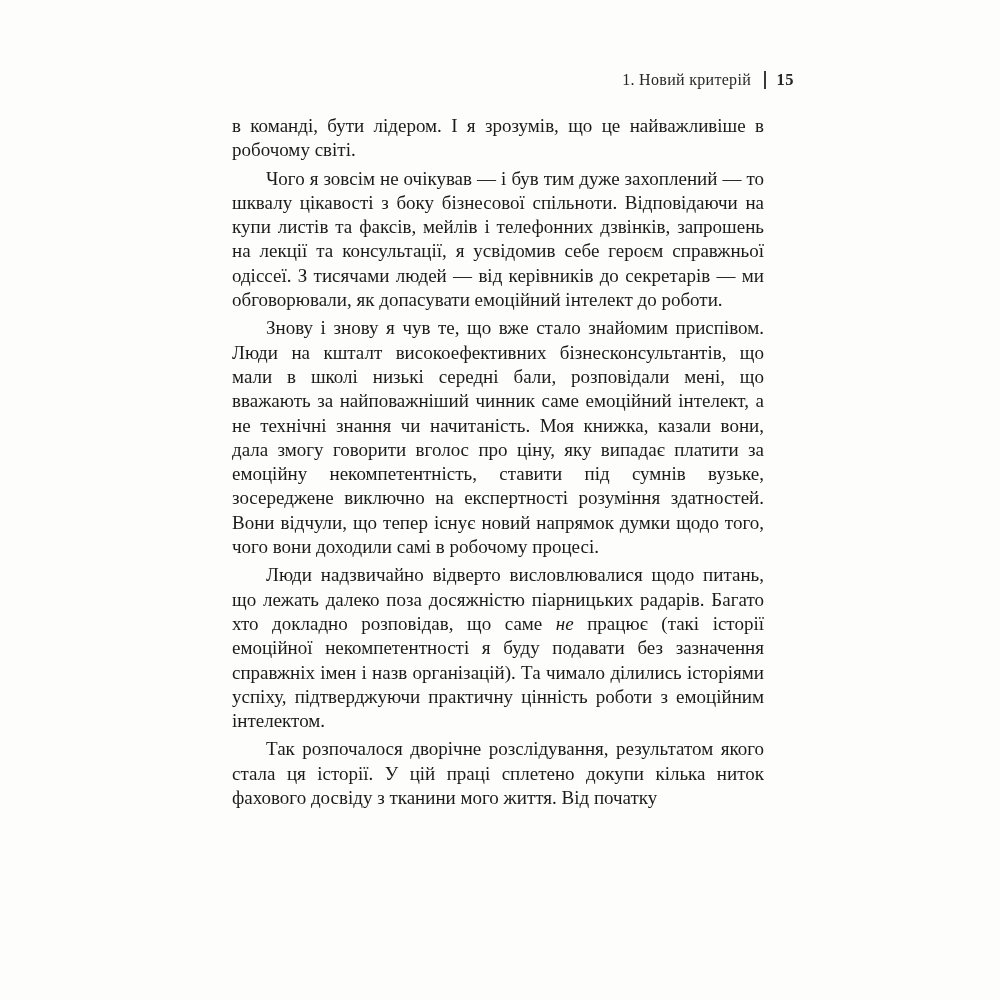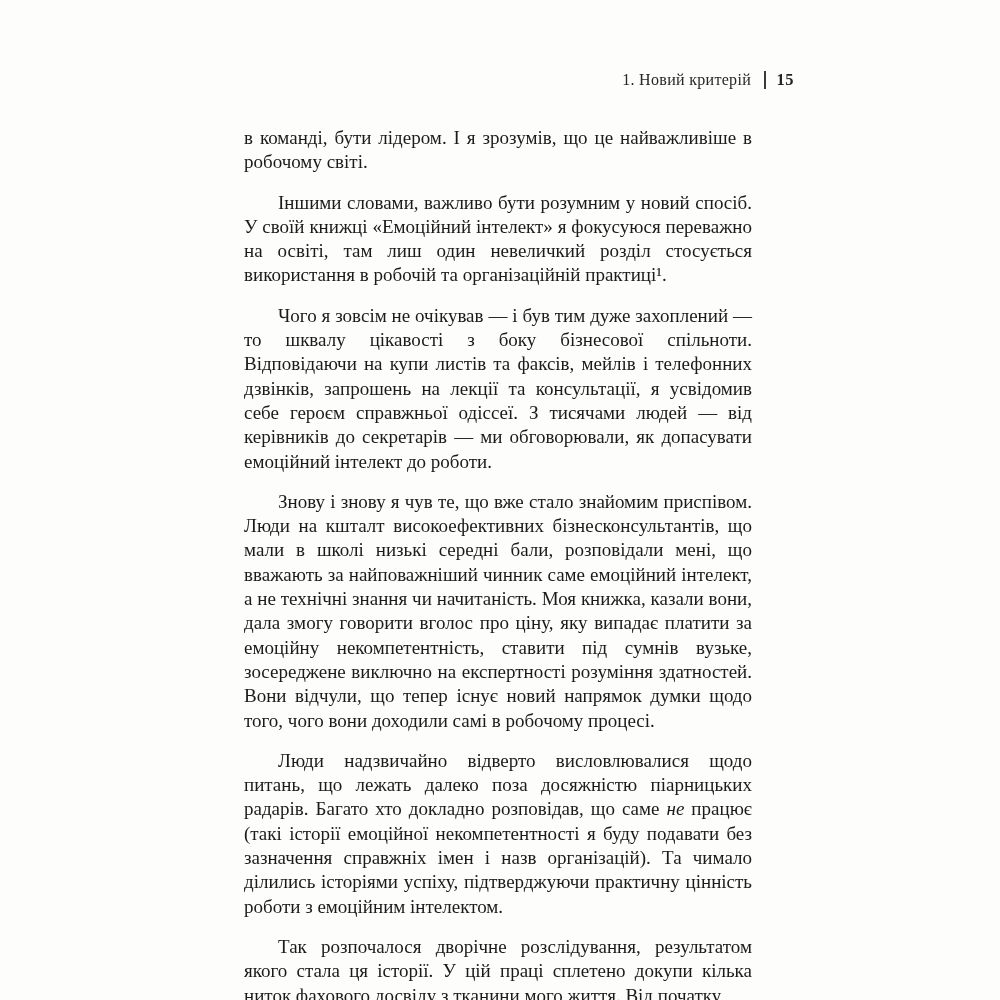--- a/index.html
+++ b/index.html
@@ -44,40 +44,39 @@
   .body-text {
     position: absolute;
     top: 110px;
     left: 228px;
     width: 540px;
     font-size: 19px;
     line-height: 24.3px;
     text-align: justify;
   }
   .body-text p {
-    margin: 16px;
+    margin: 4px;
     text-indent: 34px;
   }
   .body-text p.no-indent {
     text-indent: 0;
   }
   .body-text em {
   }
 </style>
 </head>
 <body>
 
 <div class="page">
 
   <div class="running-header">
     <span class="chapter">1. Новий критерій</span><span class="divider"></span><span class="page-number">15</span>
   </div>
 
   <div class="body-text">
       <p class="no-indent"><span>в команді, бути лідером. І я зрозумів, що це найважливіше в робочому світі.</span></p>
-      <p><span>Іншими словами, важливо бути розумним у новий спосіб. У своїй книжці «Емоційний інтелект» я фокусуюся переважно на освіті, там лиш один невеличкий розділ стосується використання в робочій та організаційній практиці¹.</span></p>
       <p><span>Чого я зовсім не очікував — і був тим дуже захоплений — то шквалу цікавості з боку бізнесової спільноти. Відповідаючи на купи листів та факсів, мейлів і телефонних дзвінків, запрошень на лекції та консультації, я усвідомив себе героєм справжньої одіссеї. З тисячами людей — від керівників до секретарів — ми обговорювали, як допасувати емоційний інтелект до роботи.</span></p>
       <p><span>Знову і знову я чув те, що вже стало знайомим приспівом. Люди на кшталт високоефективних бізнесконсультантів, що мали в школі низькі середні бали, розповідали мені, що вважають за найповажніший чинник саме емоційний інтелект, а не технічні знання чи начитаність. Моя книжка, казали вони, дала змогу говорити вголос про ціну, яку випадає платити за емоційну некомпетентність, ставити під сумнів вузьке, зосереджене виключно на експертності розуміння здатностей. Вони відчули, що тепер існує новий напрямок думки щодо того, чого вони доходили самі в робочому процесі.</span></p>
       <p><span>Люди надзвичайно відверто висловлювалися щодо питань, що лежать далеко поза досяжністю піарницьких радарів. Багато хто докладно розповідав, що саме </span><em>не</em><span> працює (такі історії емоційної некомпетентності я буду подавати без зазначення справжніх імен і назв організацій). Та чимало ділились історіями успіху, підтверджуючи практичну цінність роботи з емоційним інтелектом.</span></p>
       <p><span>Так розпочалося дворічне розслідування, результатом якого стала ця історії. У цій праці сплетено докупи кілька ниток фахового досвіду з тканини мого життя. Від початку</span></p>
     </div>
 
 </div>
 
 </body></html>

